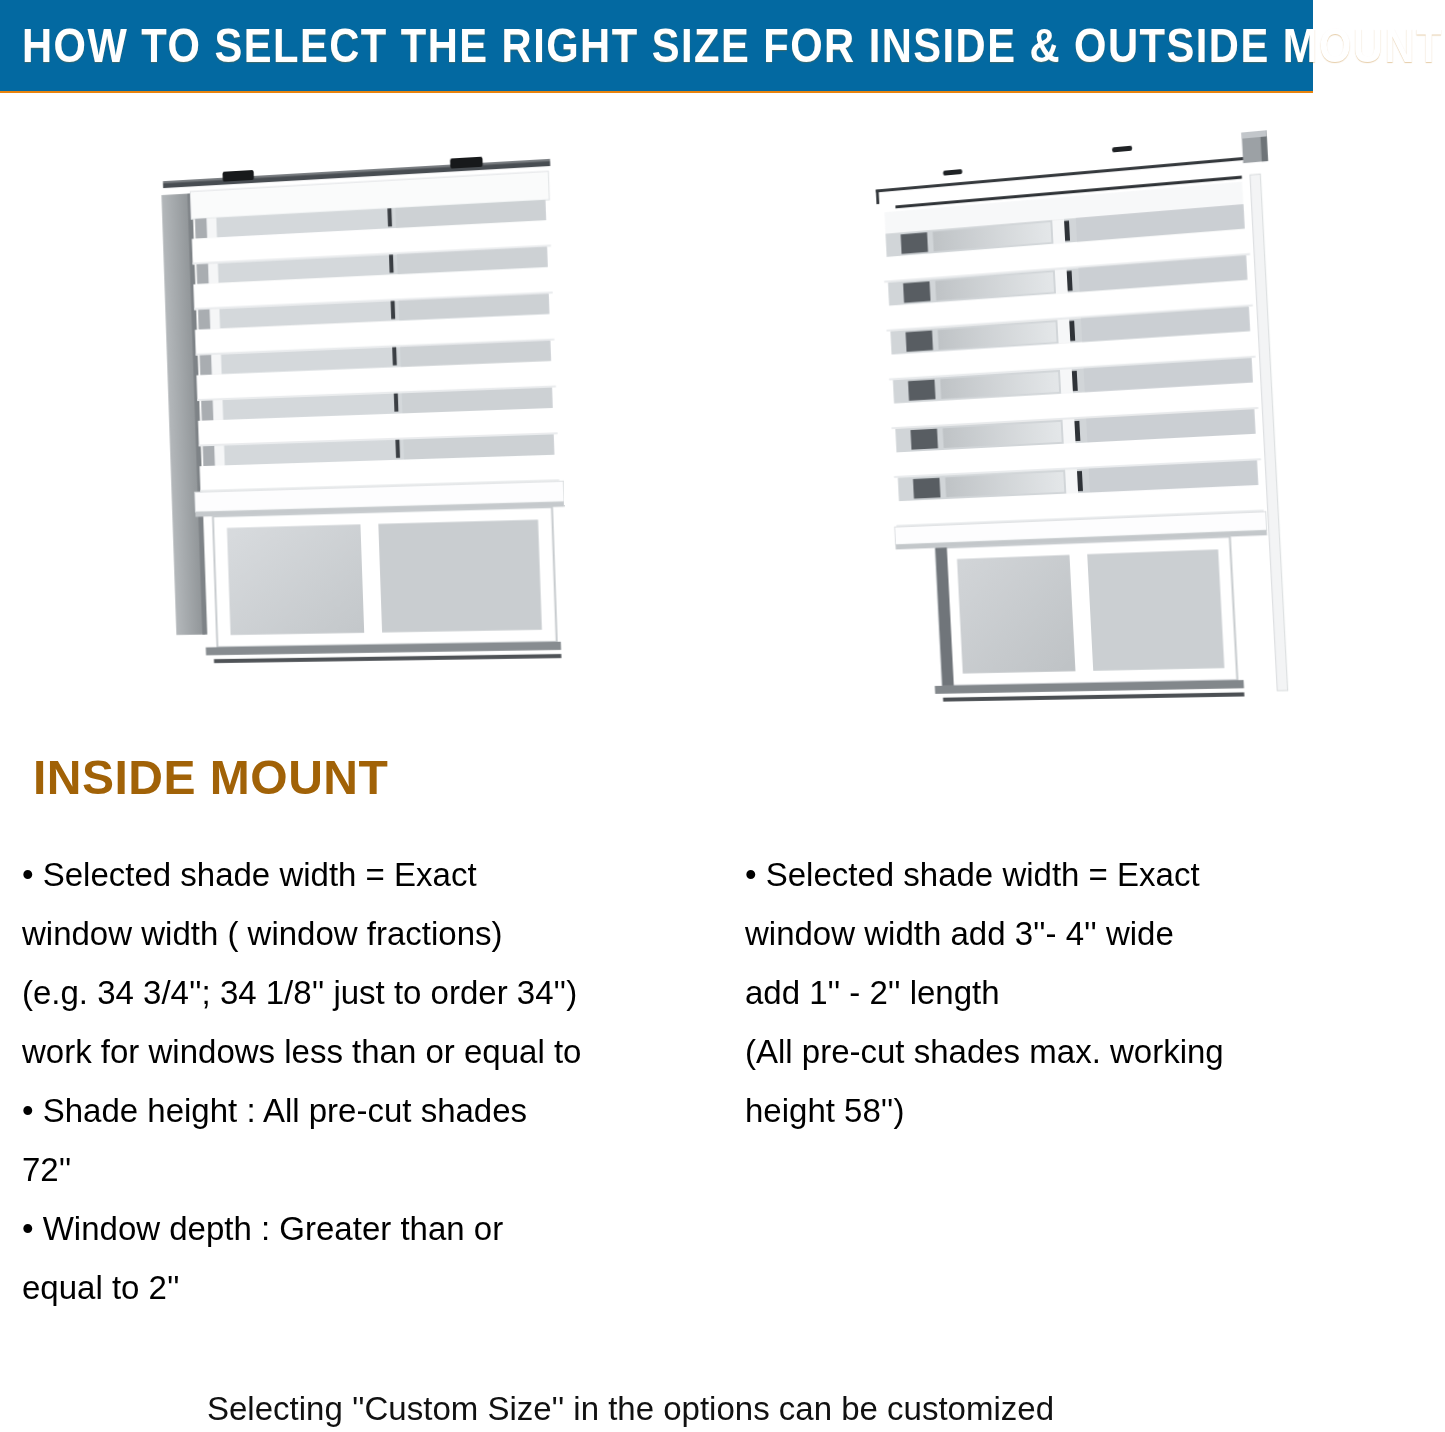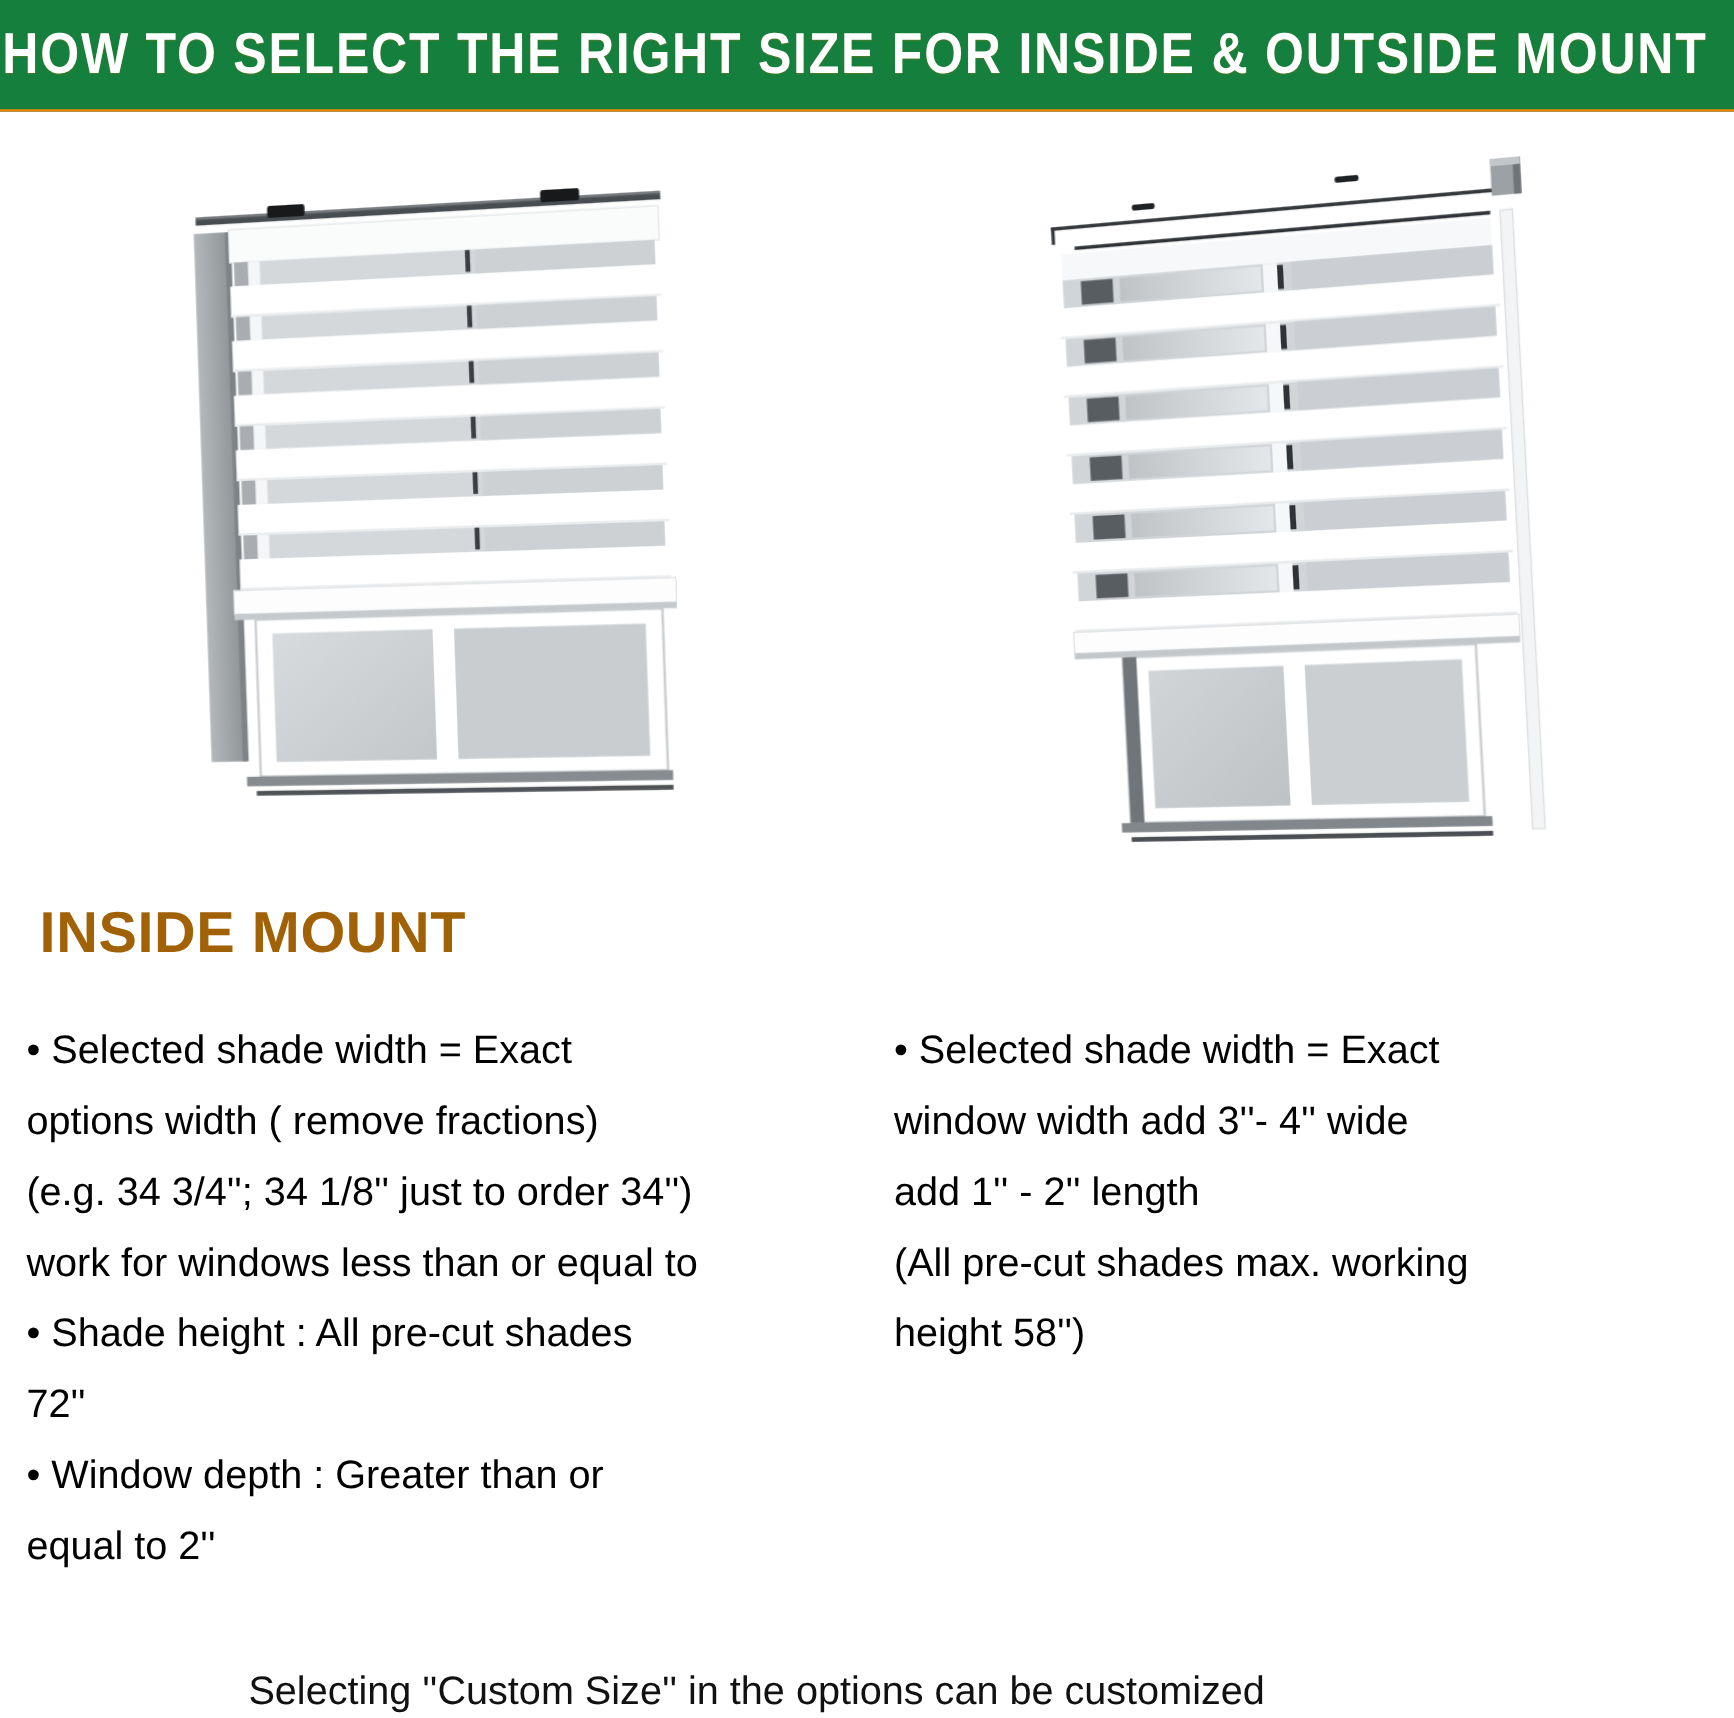--- a/index.html
+++ b/index.html
@@ -9,25 +9,25 @@
     width: 1445px;
     height: 1432px;
     background: #ffffff;
     overflow: hidden;
     font-family: "Liberation Sans", "DejaVu Sans", sans-serif;
     color: #1a1a1a;
   }
   .banner {
     position: absolute;
     left: 0; top: 0;
-    width: 1445px; height: 93px;
-    background: #15803d;
+    width: 1313px; height: 93px;
+    background: #0369a1;
     display: flex;
     align-items: center;
-    justify-content: flex-end;
+    justify-content: flex-start;
     border-bottom: 2px solid #e9830d;
   }
   .banner-title {
     display: inline-block;
     white-space: nowrap;
     color: #ffffff;
     font-weight: bold;
     font-size: 43px;
     letter-spacing: 1.5px;
     transform: scale(0.97, 1.12);
@@ -277,21 +277,21 @@
 
       <rect x="42" y="535" width="312" height="8" fill="#82878B"></rect>
       <rect x="50" y="547" width="304" height="4" fill="#4B4F53"></rect>
     </svg>
   </div>
 
   <div class="mount-heading heading-inside">INSIDE MOUNT</div>
 
   <div class="bullet-col col-left">
     <span class="body-line">• Selected shade width = Exact</span>
-    <span class="body-line">options width ( remove fractions)</span>
+    <span class="body-line">window width ( window fractions)</span>
     <span class="body-line">(e.g. 34 3/4''; 34 1/8'' just to order 34'')</span>
     <span class="body-line">work for windows less than or equal to</span>
     <span class="body-line">• Shade height : All pre-cut shades</span>
     <span class="body-line">72''</span>
     <span class="body-line">• Window depth : Greater than or</span>
     <span class="body-line">equal to 2''</span>
   </div>
 
   <div class="bullet-col col-right">
     <span class="body-line">• Selected shade width = Exact</span>

